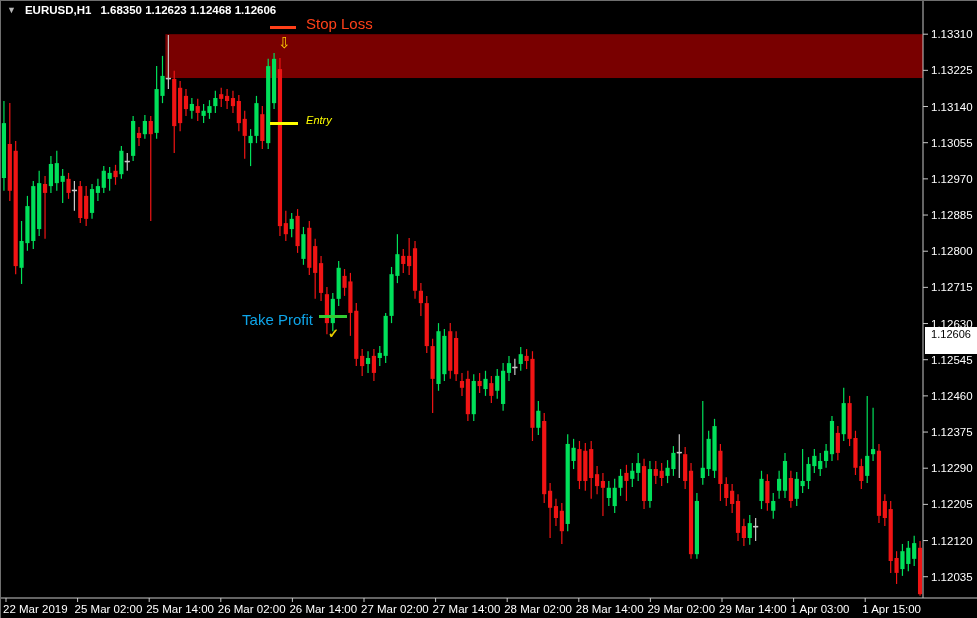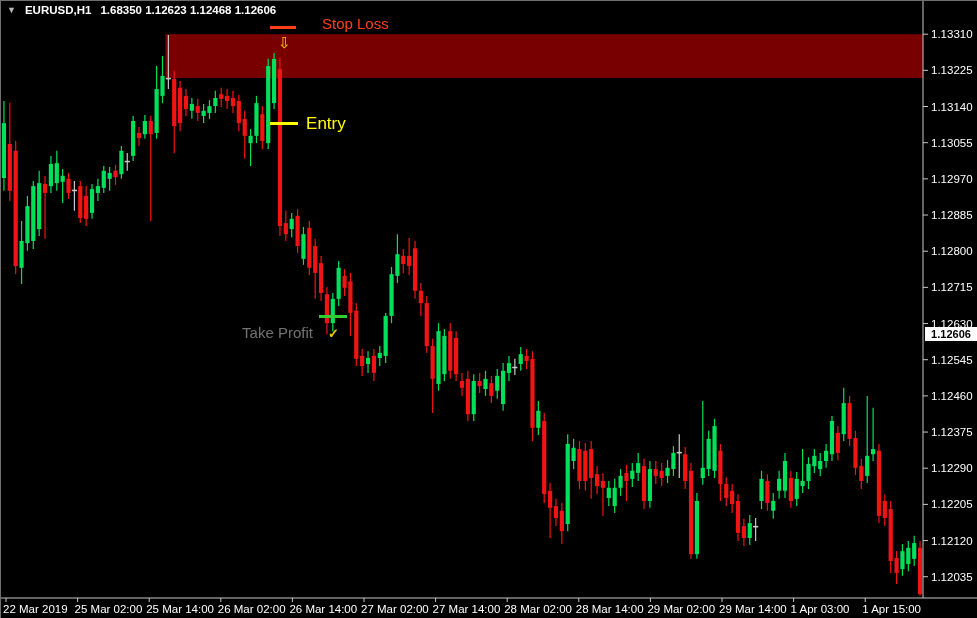--- a/index.html
+++ b/index.html
@@ -10,27 +10,27 @@
   }
   svg.chart{position:absolute;left:0;top:0;}
   .header{
     position:absolute;left:6px;top:3px;color:#ffffff;font-size:11.5px;font-weight:bold;
     display:flex;align-items:center;gap:9px;white-space:nowrap;z-index:5;
   }
   .header .tri{color:#b8b8b8;font-size:9px;}
   .ann{position:absolute;z-index:6;white-space:nowrap;}
   .ann-line{position:absolute;z-index:6;}
   .sl-label{font-size:15px;}
-  .entry-label{font-size:17px;}
+  .entry-label{font-size:11px;font-style:italic;}
   .tp-label{font-size:15px;transform:translateX(-100%);}
   .arrow-marker{font-size:15px;line-height:1;}
   .check-marker{font-size:13px;line-height:1;font-weight:bold;}
   .price-badge{
-    position:absolute;z-index:7;width:52px;height:14px;line-height:14px;
-    text-align:center;font-size:11px;font-weight:bold;
+    position:absolute;z-index:7;width:52px;height:27px;line-height:14px;
+    text-align:center;font-size:11px;font-weight:normal;
   }
 </style>
 </head>
 <body>
 
 <div class="window">
 
   <svg class="chart" id="chart-svg" width="977" height="618">
       <rect x="0" y="0" width="977" height="618" fill="#000000"></rect>
       <rect x="164.36942675159236" y="33.19030648610136" width="757.6305732484077" height="43.828225231650194" fill="#790000"></rect>
@@ -416,25 +416,25 @@
       <text x="861.1999999999999" y="612" fill="#ffffff" font-size="11.5px" font-family="&quot;Liberation Sans&quot;,sans-serif">1 Apr 15:00</text>
     </svg>
 
   <div class="header">
     <span class="tri">▼</span>
     <span>EURUSD,H1</span>
     <span>1.68350 1.12623 1.12468 1.12606</span>
   </div>
 
   <div class="ann-line" id="sl-dash" style="left: 269.076px; top: 25px; width: 26px; height: 3px; background: rgb(255, 64, 25);"></div>
-  <div class="ann sl-label" id="sl-label" style="left: 321px; top: 14px; color: rgb(255, 64, 25);">Stop Loss</div>
+  <div class="ann sl-label" id="sl-label" style="left: 305px; top: 14px; color: rgb(255, 64, 25);">Stop Loss</div>
   <div class="ann arrow-marker" id="sell-arrow" style="left: 277.076px; top: 34px; color: rgb(255, 204, 0);">⇩</div>
 
   <div class="ann-line" id="entry-line" style="left: 269.076px; top: 121.123px; width: 28px; height: 2.5px; background: rgb(255, 255, 0);"></div>
   <div class="ann entry-label" id="entry-label" style="left: 305.076px; top: 113.123px; color: rgb(255, 255, 0);">Entry</div>
 
   <div class="ann-line" id="tp-line" style="left: 317.93px; top: 314.308px; width: 28px; height: 2.5px; background: rgb(51, 204, 51);"></div>
-  <div class="ann tp-label" id="tp-label" style="left: 311.93px; top: 323px; color: #737373;">Take Profit</div>
+  <div class="ann tp-label" id="tp-label" style="left: 311.93px; top: 310px; color: #0ea5e9;">Take Profit</div>
   <div class="ann check-marker" id="tp-check" style="left: 326.93px; top: 326.308px; color: rgb(232, 204, 0);">✓</div>
 
   <div class="price-badge" id="price-badge" style="left: 924px; top: 325.754px; background: rgb(255, 255, 255); color: rgb(0, 0, 0);">1.12606</div>
 
 </div>
 
 </body></html>

